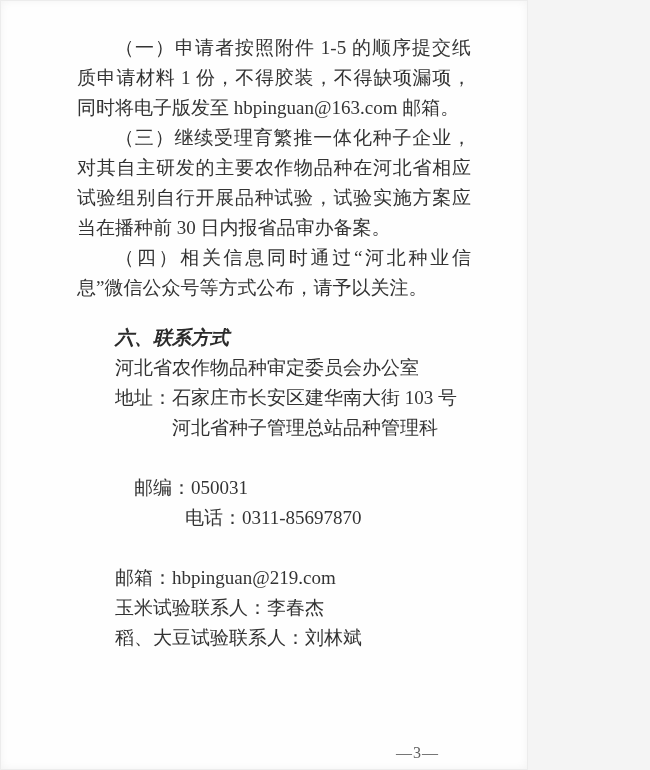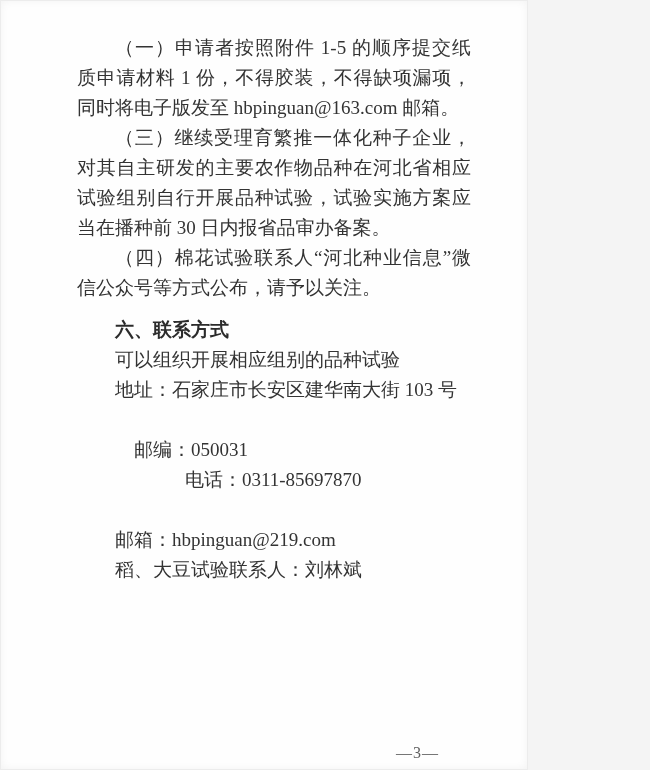--- a/index.html
+++ b/index.html
@@ -23,27 +23,28 @@
     box-shadow: inset 0 0 8px rgba(0,0,0,0.05);
     border: 1px solid #ececec;
   }
   .para {
     margin: 0;
     text-indent: 2em;
     text-align: justify;
     text-justify: inter-ideograph;
   }
   .heading {
-    margin: 12px 0 0 0;
+    margin: 20px 0 0 0;
     padding-left: 2em;
     font-family: "Liberation Sans", "DejaVu Sans", sans-serif;
     font-weight: 700;
     font-size: 19px;
     line-height: 30px;
     color: #2b2b2b;
+    font-style: italic;
   }
   .contact {
     margin: 0;
     padding-left: 2em;
     white-space: pre-wrap;
   }
   .contact.deep {
     padding-left: 5em;
   }
   .postal-phone .phone-part {
@@ -63,34 +64,36 @@
 </head>
 <body>
 
 <div class="page">
 
   <p class="para">（一）申请者按照附件 1-5 的顺序提交纸质申请材料 1 份，不得胶装，不得缺项漏项，同时将电子版发至 hbpinguan@163.com 邮箱。</p>
 
 
   <p class="para">（三）继续受理育繁推一体化种子企业，对其自主研发的主要农作物品种在河北省相应试验组别自行开展品种试验，试验实施方案应当在播种前 30 日内报省品审办备案。</p>
 
-  <p class="para">（四）棉花试验联系人“河北种业信息”微信公众号等方式公布，请予以关注。</p>
+  <p class="para">（四）相关信息同时通过“河北种业信息”微信公众号等方式公布，请予以关注。</p>
 
   <h2 class="heading">六、联系方式</h2>
 
-  <p class="contact">可以组织开展相应组别的品种试验</p>
+  <p class="contact">河北省农作物品种审定委员会办公室</p>
 
   <p class="contact">地址：石家庄市长安区建华南大街 103 号</p>
 
+  <p class="contact deep">河北省种子管理总站品种管理科</p>
 
   <p class="contact postal-phone">
     <span>邮编：050031</span><span class="phone-part">电话：0311-85697870</span>
   </p>
 
   <p class="contact">邮箱：hbpinguan@219.com</p>
 
+  <p class="contact">玉米试验联系人：李春杰</p>
 
 
   <p class="contact">稻、大豆试验联系人：刘林斌</p>
 
   <div class="pageno">—3—</div>
 
 </div>
 
 </body></html>

